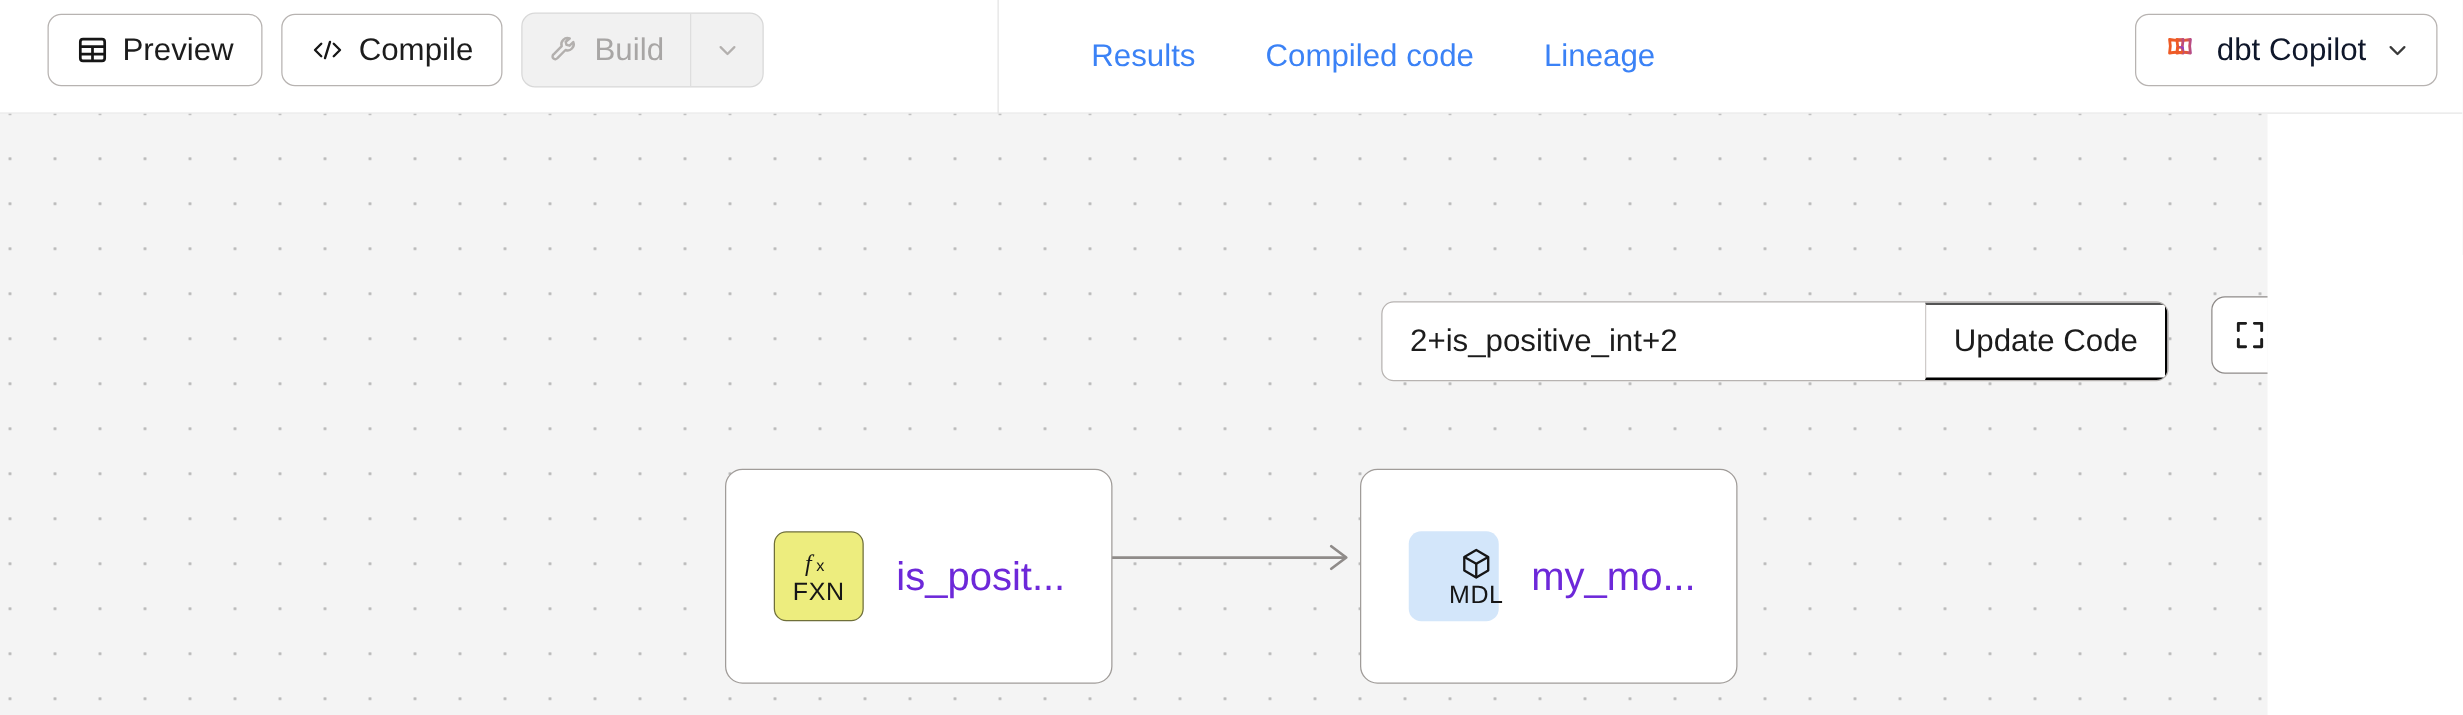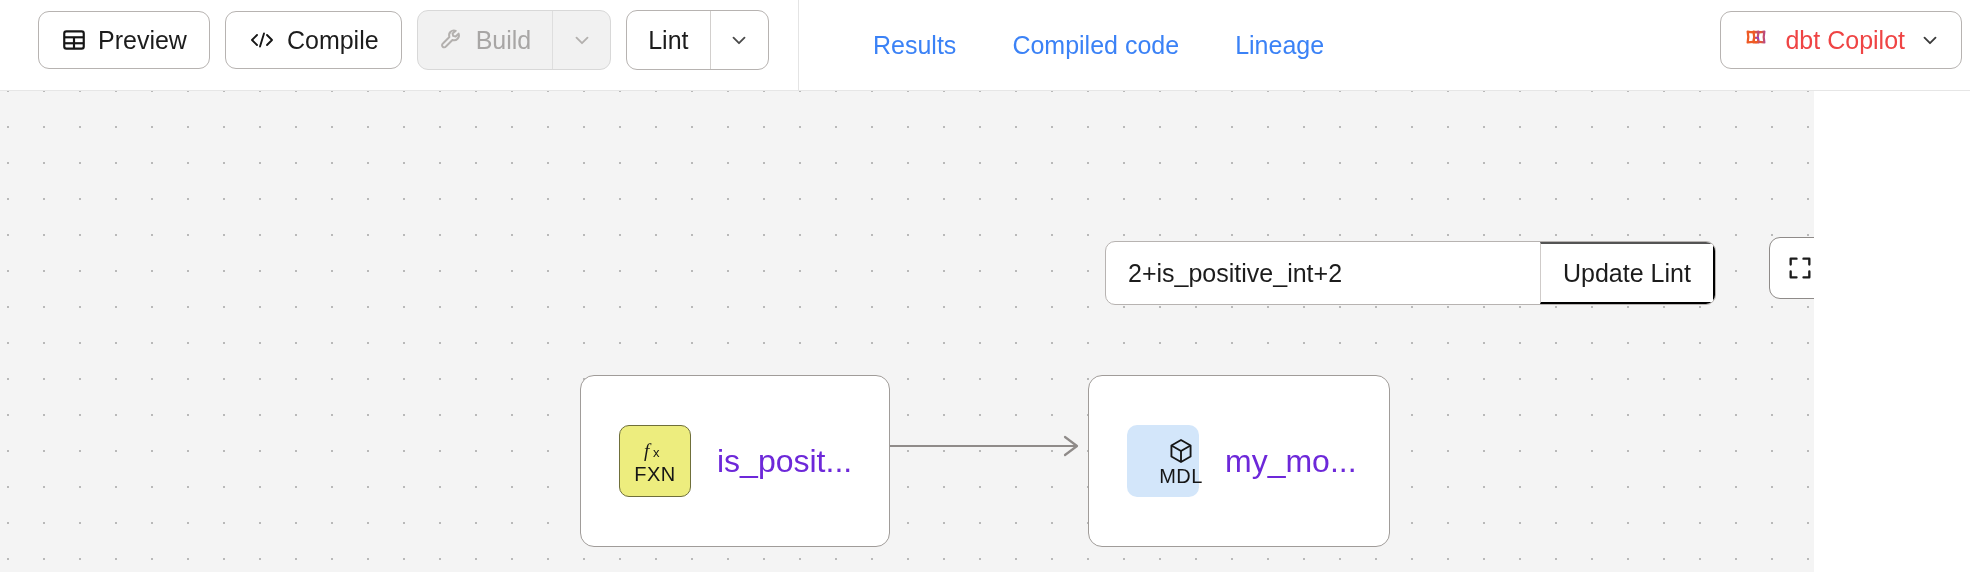--- a/index.html
+++ b/index.html
@@ -135,33 +135,33 @@
     position: absolute;
     left: 28px;
     right: 28px;
     bottom: 1px;
     height: 4px;
     background: #8c8682;
   }
 
   .copilot {
     position: absolute;
-    right: 8px;
+    right: 20px;
     top: 11px;
     height: 58px;
     display: flex;
     align-items: center;
     gap: 14px;
     padding: 0 20px;
     box-sizing: border-box;
     border: 1px solid #b7b3b1;
     border-radius: 11px;
     background: #ffffff;
     font-size: 25px;
-    color: #ef4444;
+    color: #0f172a;
     cursor: pointer;
     white-space: nowrap;
   }
 
   
   .canvas {
     position: absolute;
     left: 0;
     top: 91px;
     width: 1814px;
@@ -317,32 +317,20 @@
         </div>
         <div class="caret-part">
           <span class="icon">
             <svg width="22" height="22" viewBox="0 0 24 24" fill="none" stroke="#b3b0ae" stroke-width="2" stroke-linecap="round" stroke-linejoin="round">
               <polyline points="6,9.5 12,15.5 18,9.5"></polyline>
             </svg>
           </span>
         </div>
       </div>
 
-      <div class="split">
-        <div class="main-part">
-          <span>Lint</span>
-        </div>
-        <div class="caret-part">
-          <span class="icon">
-            <svg width="22" height="22" viewBox="0 0 24 24" fill="none" stroke="#4a4a4a" stroke-width="2" stroke-linecap="round" stroke-linejoin="round">
-              <polyline points="6,9.5 12,15.5 18,9.5"></polyline>
-            </svg>
-          </span>
-        </div>
-      </div>
 
     </div>
 
     <div class="divider-v"></div>
 
     <div class="tabs">
       <div class="tab">
         <span>Results</span>
       </div>
       <div class="tab">
@@ -375,21 +363,21 @@
         </svg>
       </span>
     </div>
 
   </div>
 
   <div class="canvas">
 
     <div class="graph-controls">
       <input class="graph-input" type="text" value="2+is_positive_int+2" style="">
-      <button class="update-btn">Update Lint</button>
+      <button class="update-btn">Update Code</button>
     </div>
 
     <div class="icon-btn fit">
       <span class="icon">
         <svg width="28" height="28" viewBox="0 0 24 24" fill="none" stroke="#1c1c1c" stroke-width="2" stroke-linecap="round" stroke-linejoin="round">
           <polyline points="4,9 4,4 9,4"></polyline>
           <polyline points="15,4 20,4 20,9"></polyline>
           <polyline points="20,15 20,20 15,20"></polyline>
           <polyline points="9,20 4,20 4,15"></polyline>
         </svg>

